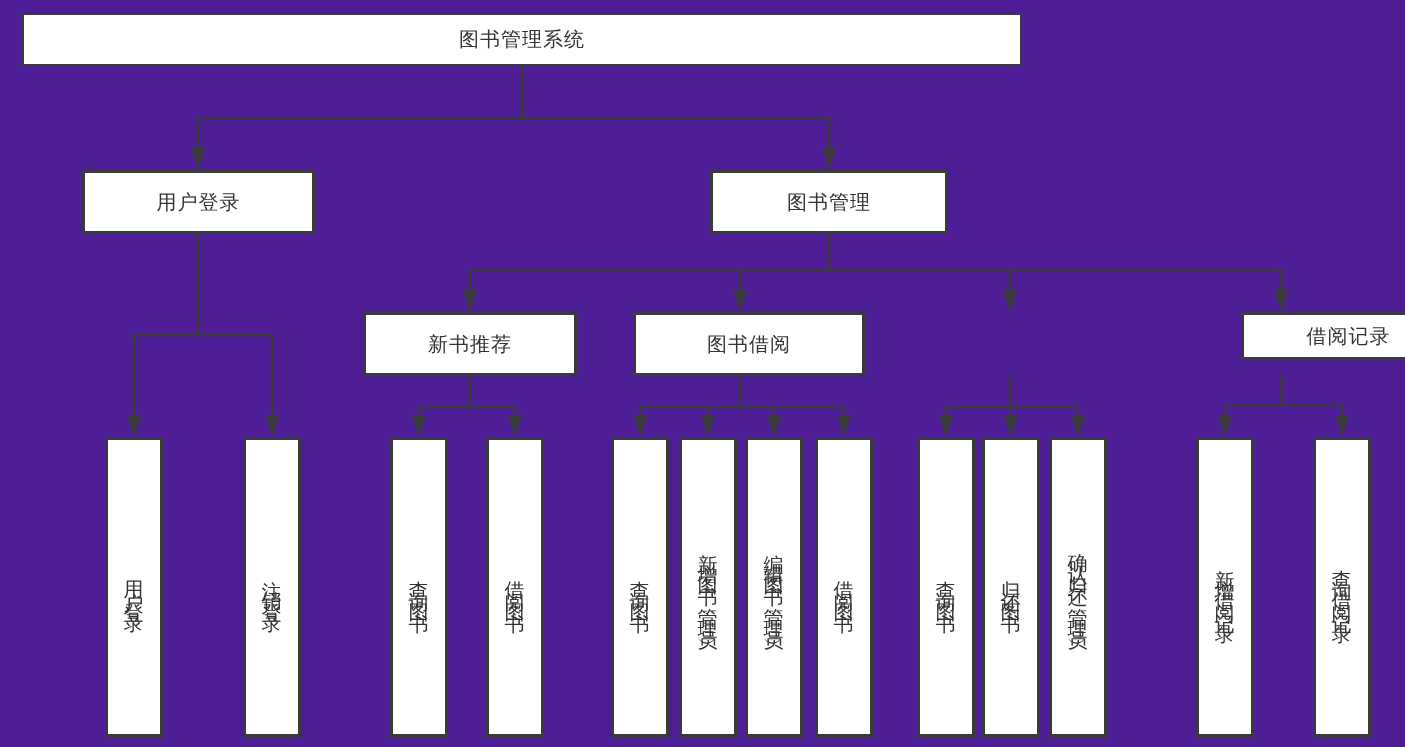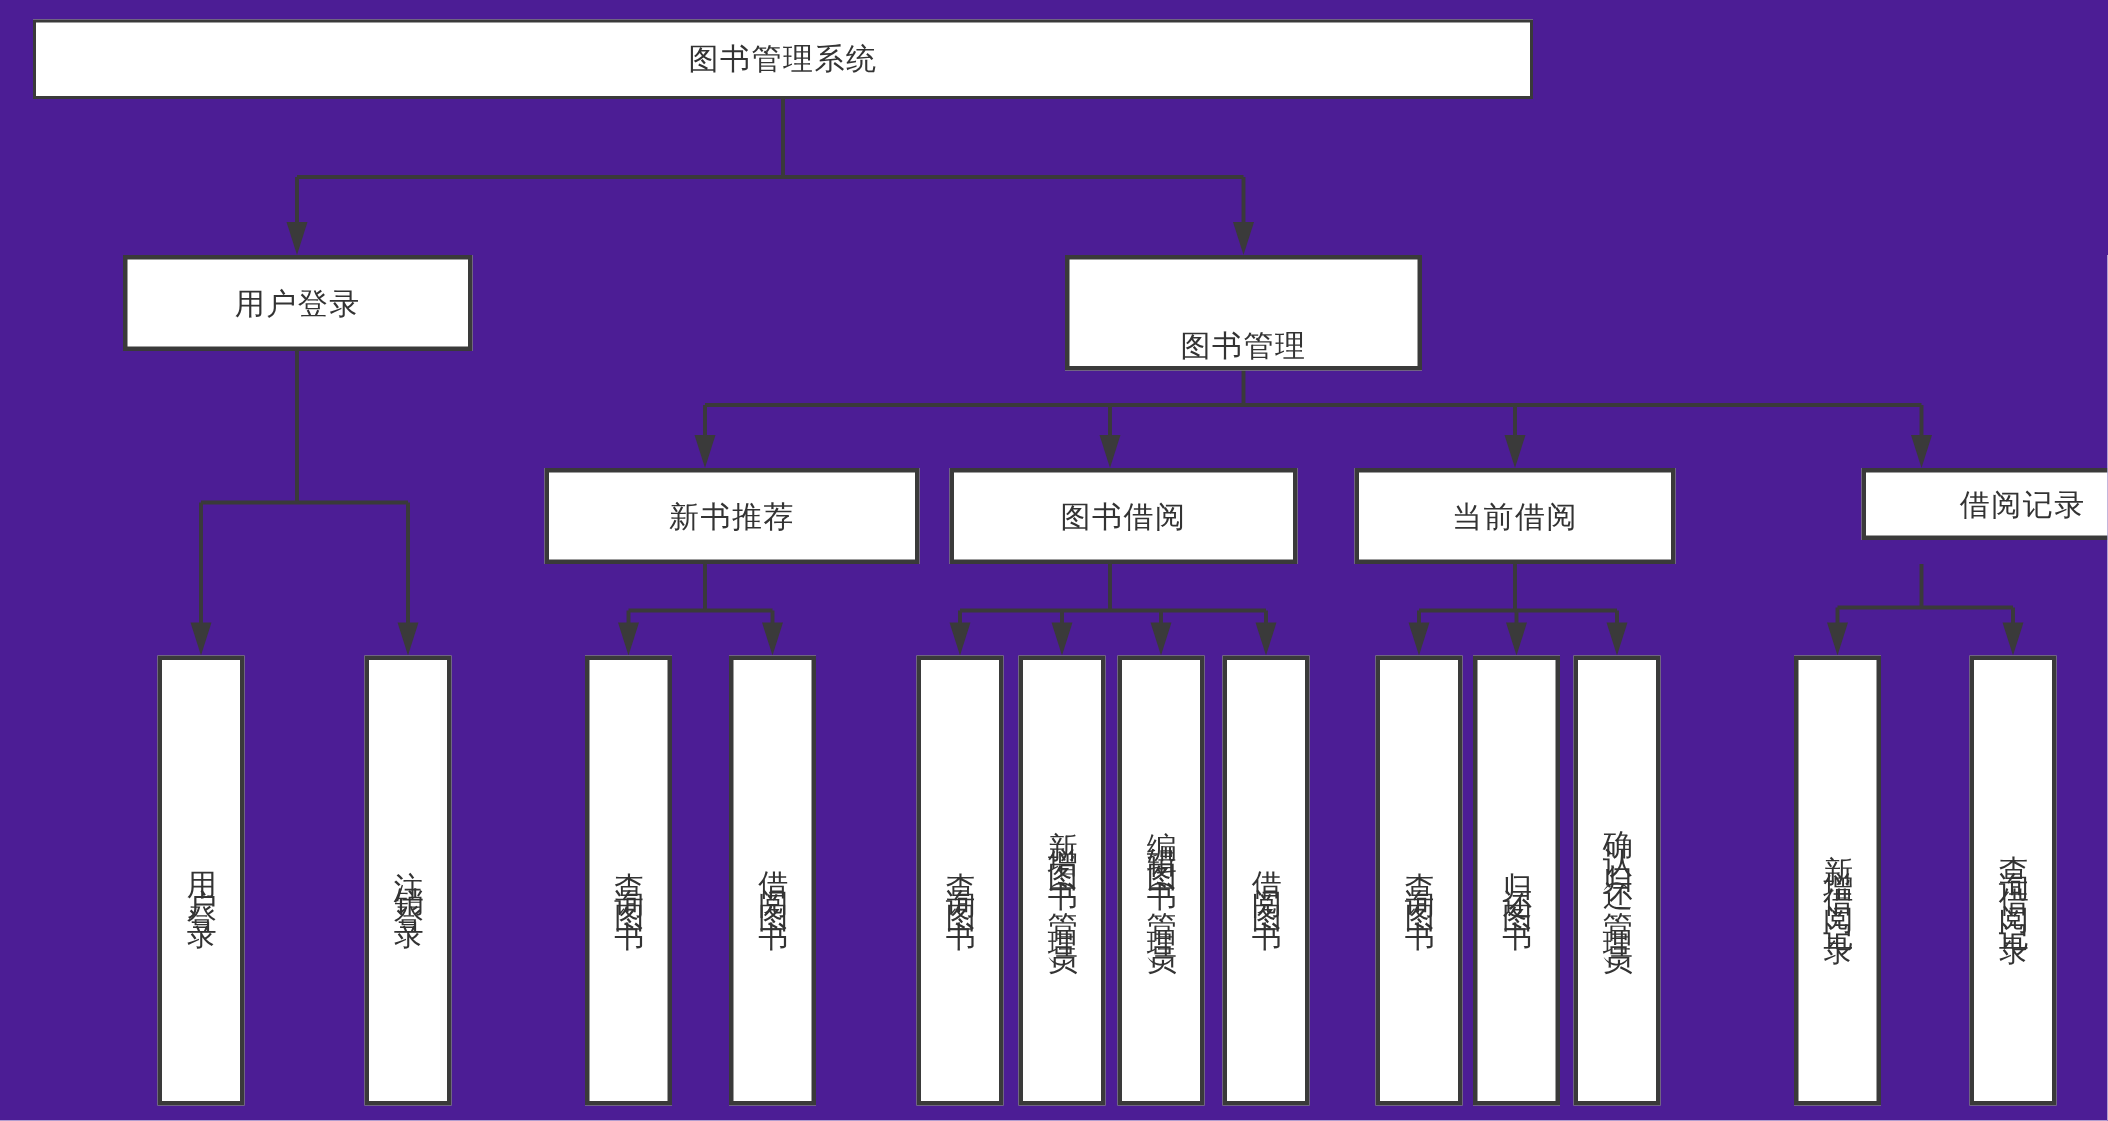--- a/index.html
+++ b/index.html
@@ -107,32 +107,29 @@
     </g>
   </svg>
 
   <div class="node hbox" style="left:22px; top:13px; width:1000px; height:53px; border-width:2.5px;">
     <span>图书管理系统</span>
   </div>
 
   <div class="node hbox" style="left:82px; top:170px; width:233px; height:64px;">
     <span>用户登录</span>
   </div>
-  <div class="node hbox" style="left:710px; top:170px; width:238px; height:77px;align-items:flex-end;">
+  <div class="node hbox" style="left:710px; top:170px; width:238px; height:64px;">
     <span>图书管理</span>
   </div>
 
-  <div class="node hbox" style="left:363px; top:312px; width:250px; height:64px;">
+  <div class="node hbox" style="left:363px; top:312px; width:214px; height:64px;">
     <span>新书推荐</span>
   </div>
   <div class="node hbox" style="left:633px; top:312px; width:232px; height:64px;">
     <span>图书借阅</span>
-  </div>
-  <div class="node hbox" style="left:903px; top:312px; width:214px; height:64px;">
-    <span>当前借阅</span>
   </div>
   <div class="node hbox" style="left:1241px; top:312px; width:215px; height:48px;">
     <span>借阅记录</span>
   </div>
 
   <div class="node vbox" style="left:105px;">
     <span class="vtext">用户登录</span>
   </div>
   <div class="node vbox" style="left:243px;">
     <span class="vtext">注销登录</span>

